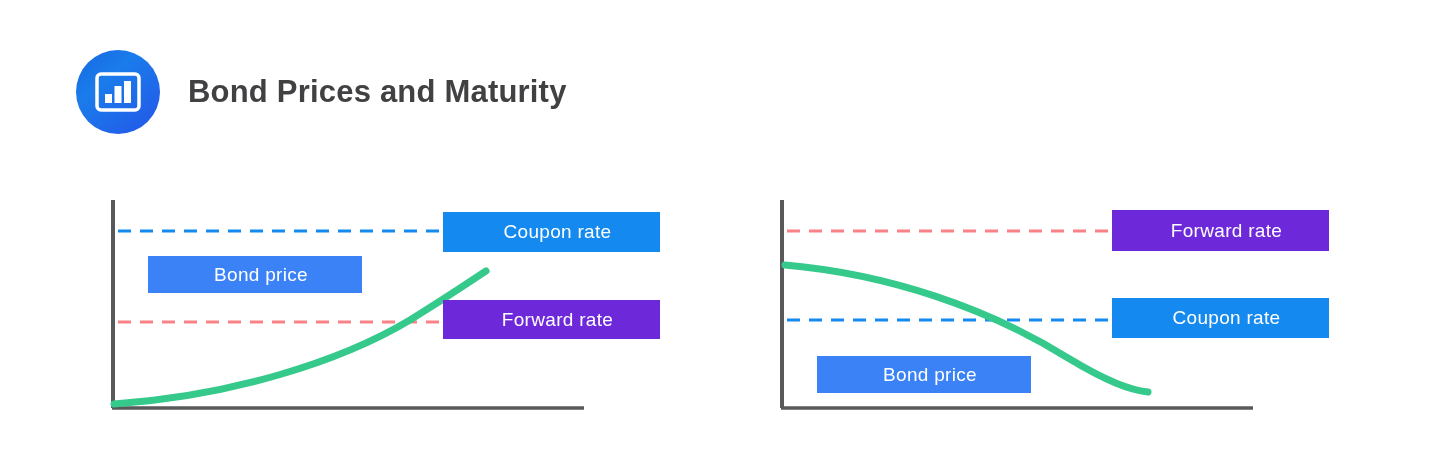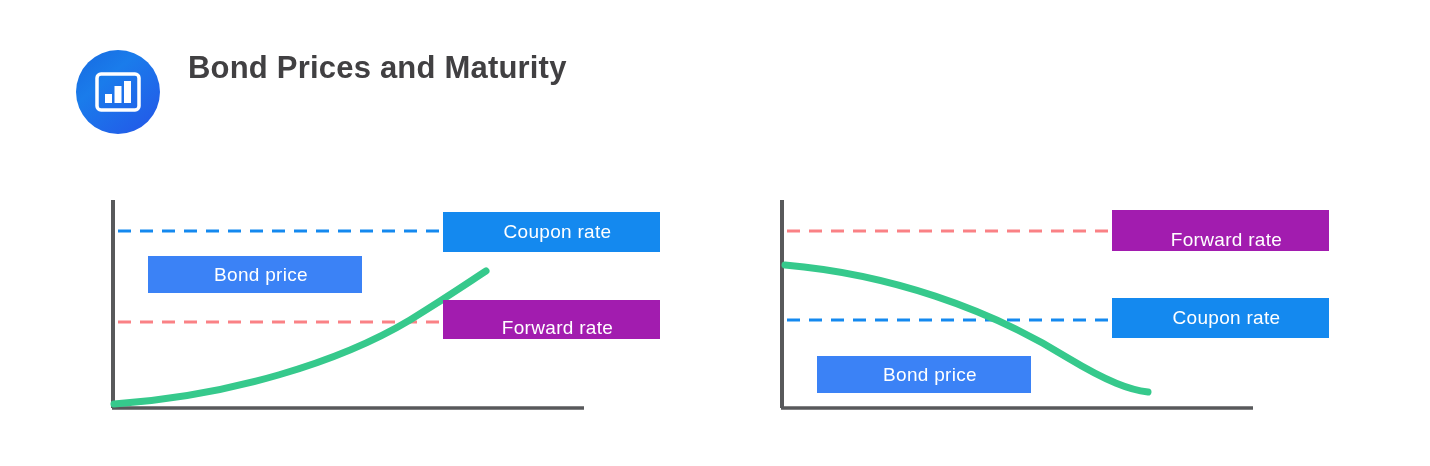--- a/index.html
+++ b/index.html
@@ -16,20 +16,21 @@
     font-family: "Liberation Sans", "DejaVu Sans", sans-serif;
     -webkit-font-smoothing: antialiased;
   }
 
   
   #header {
     position: absolute;
     left: 76px;
     top: 50px;
     display: flex;
+    align-items: center;
     gap: 28px;
   }
   #brand-icon {
     width: 84px;
     height: 84px;
     border-radius: 50%;
     background: linear-gradient(140deg, #1769e0 0%, #1a7ceb 35%, #2455e8 100%);
     display: flex;
     align-items: center;
     justify-content: center;
@@ -72,21 +73,21 @@
     color: #ffffff;
     font-size: 19px;
     font-weight: normal;
     letter-spacing: 0.3px;
     white-space: nowrap;
     box-sizing: border-box;
     padding-left: 12px;
   }
   .legend-green  { background: #3b82f6; }
   .legend-blue   { background: #1489ef; }
-  .legend-salmon { background: #a21caf; align-items: flex-end; }
+  .legend-salmon { background: #6d28d9; }
 
   
   #left-coupon-box   { left: 443px; top: 212px; width: 217px; height: 40px; }
   #left-bondprice-box{ left: 148px; top: 256px; width: 214px; height: 37px; }
   #left-forward-box  { left: 443px; top: 300px; width: 217px; height: 39px; }
   
   #right-forward-box   { left: 444px; top: 210px; width: 217px; height: 41px; }
   #right-coupon-box    { left: 444px; top: 298px; width: 217px; height: 40px; }
   #right-bondprice-box { left: 149px; top: 356px; width: 214px; height: 37px; }
 </style>

